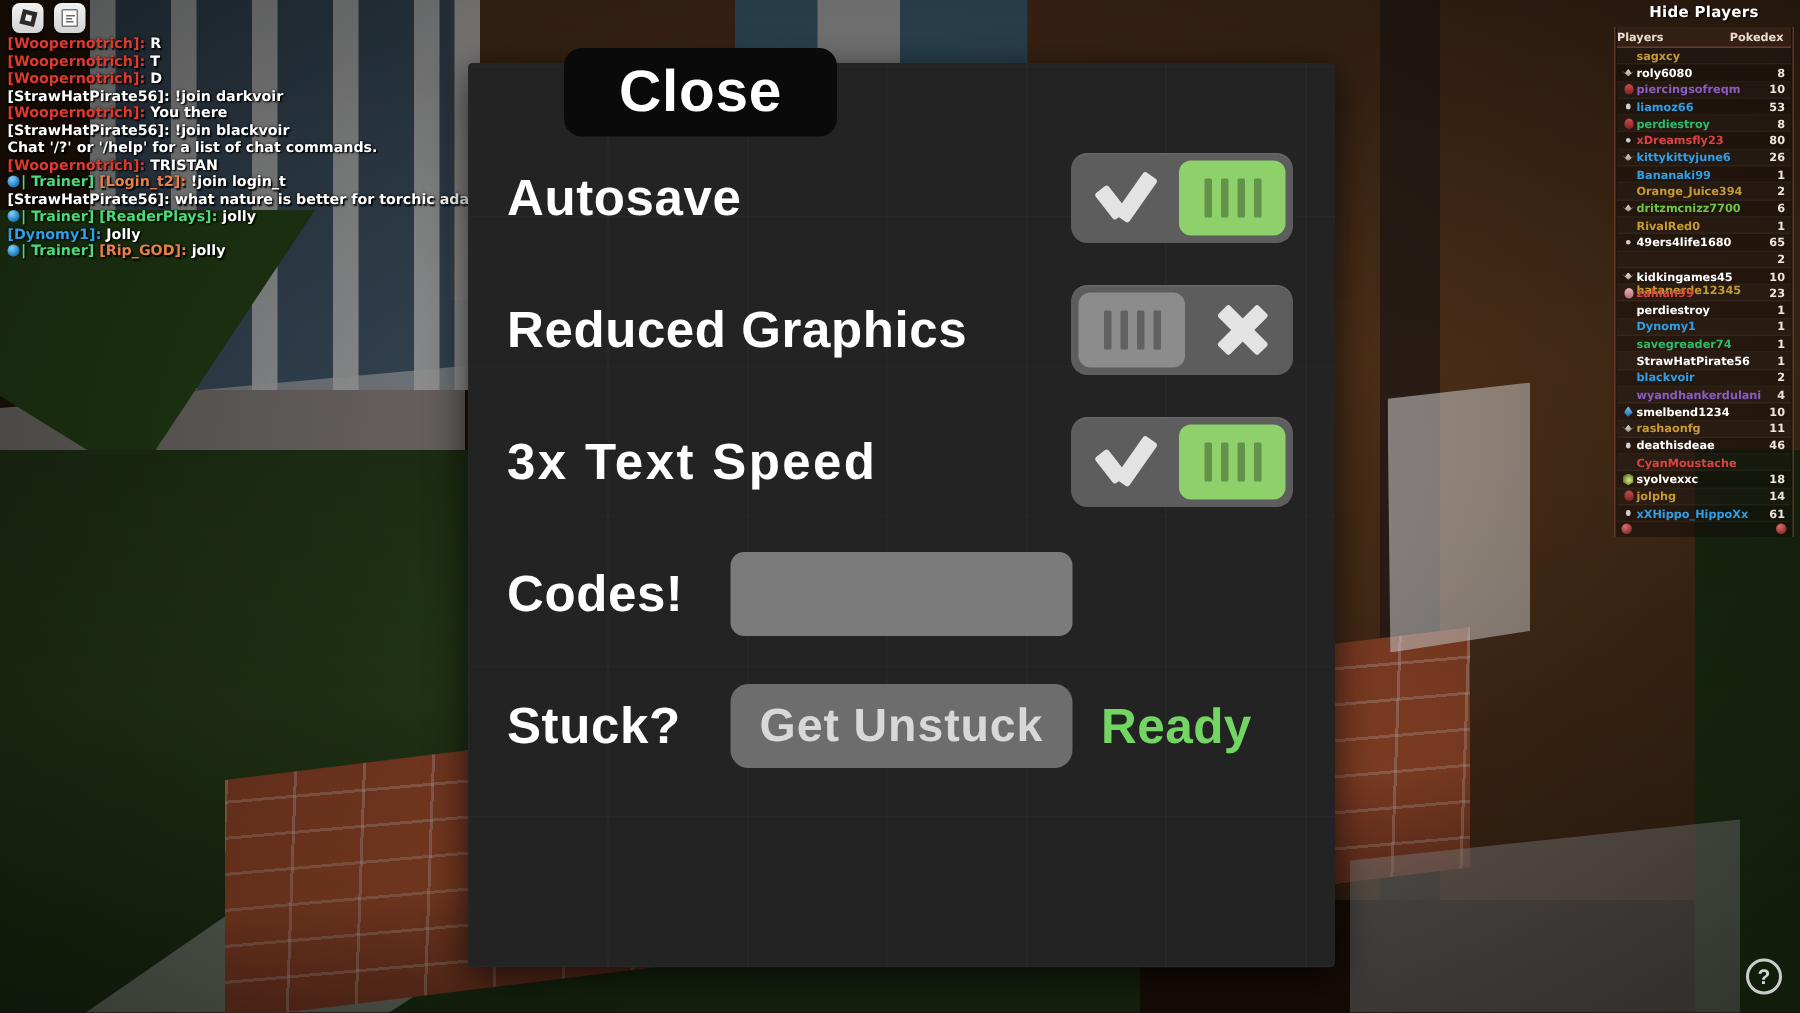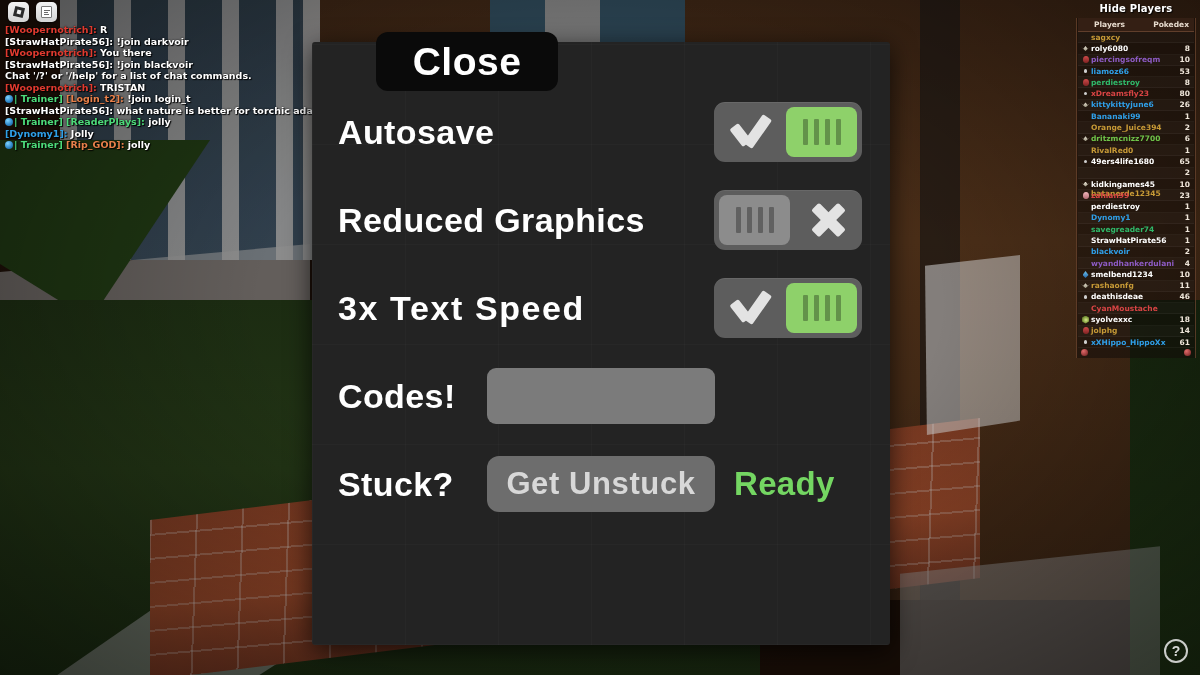--- a/index.html
+++ b/index.html
@@ -144,21 +144,21 @@
   }
   .pl-frame {
     margin:0 4px; background:rgba(18,12,10,.55);
     border-left:1px solid rgba(140,90,60,.55);
     border-right:1px solid rgba(140,90,60,.55);
     padding:0 1px 2px;
   }
   .pl-head {
     display:flex; justify-content:space-between; align-items:flex-start;
     background:rgba(60,36,24,.75);
-    padding:2px 5px 2px 16px;
+    padding:2px 5px 2px 0;
     font-size:7.5px; font-weight:bold; color:#e8dccf;
     border-bottom:1px solid rgba(150,100,70,.45);
     gap:12px;
   }
   .pl-row {
     display:flex; align-items:center; height:11.3px;
     padding:0 4px 0 3px; font-size:7.5px; font-weight:bold;
     border-bottom:1px solid rgba(255,255,255,.045);
   }
   .pl-row:nth-child(odd){ background:rgba(255,255,255,.022); }
@@ -329,20 +329,22 @@
     <span class="chat-glyph">
         <i></i>
         <i></i>
         <i></i>
       </span>
   </div>
 </div>
 
 <div id="chat-log">
     <div class="chat-line"><span style="color: rgb(224, 58, 47);">[Woopernotrich]:</span><span style="color: rgb(255, 255, 255);"> R</span></div>
+    <div class="chat-line"><span style="color: rgb(224, 58, 47);">[Woopernotrich]:</span><span style="color: rgb(255, 255, 255);"> T</span></div>
+    <div class="chat-line"><span style="color: rgb(224, 58, 47);">[Woopernotrich]:</span><span style="color: rgb(255, 255, 255);"> D</span></div>
     <div class="chat-line"><span style="color: rgb(255, 255, 255);">[StrawHatPirate56]:</span><span style="color: rgb(255, 255, 255);"> !join darkvoir</span></div>
     <div class="chat-line"><span style="color: rgb(224, 58, 47);">[Woopernotrich]:</span><span style="color: rgb(255, 255, 255);"> You there</span></div>
     <div class="chat-line"><span style="color: rgb(255, 255, 255);">[StrawHatPirate56]:</span><span style="color: rgb(255, 255, 255);"> !join blackvoir</span></div>
     <div class="chat-line"><span style="color: rgb(255, 255, 255);">Chat '/?' or '/help' for a list of chat commands.</span></div>
     <div class="chat-line"><span style="color: rgb(224, 58, 47);">[Woopernotrich]:</span><span style="color: rgb(255, 255, 255);"> TRISTAN</span></div>
     <div class="chat-line"><span class="chat-tagicon"></span><span style="color: rgb(77, 219, 122);">| Trainer]</span><span style="color: rgb(232, 128, 74);"> [Login_t2]:</span><span style="color: rgb(255, 255, 255);"> !join login_t</span></div>
     <div class="chat-line"><span style="color: rgb(255, 255, 255);">[StrawHatPirate56]:</span><span style="color: rgb(255, 255, 255);"> what nature is better for torchic adamant or jolly</span></div>
     <div class="chat-line"><span class="chat-tagicon"></span><span style="color: rgb(77, 219, 122);">| Trainer]</span><span style="color: rgb(77, 219, 122);"> [ReaderPlays]:</span><span style="color: rgb(255, 255, 255);"> jolly</span></div>
     <div class="chat-line"><span style="color: rgb(47, 159, 232);">[Dynomy1]:</span><span style="color: rgb(255, 255, 255);"> Jolly</span></div>
     <div class="chat-line"><span class="chat-tagicon"></span><span style="color: rgb(77, 219, 122);">| Trainer]</span><span style="color: rgb(232, 128, 74);"> [Rip_GOD]:</span><span style="color: rgb(255, 255, 255);"> jolly</span></div>

